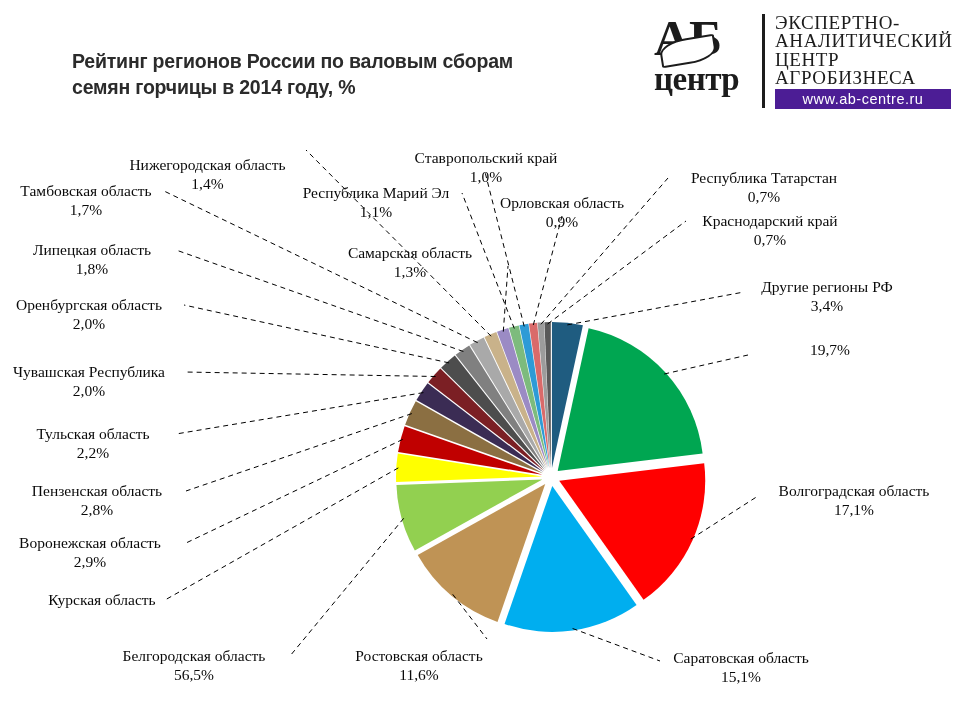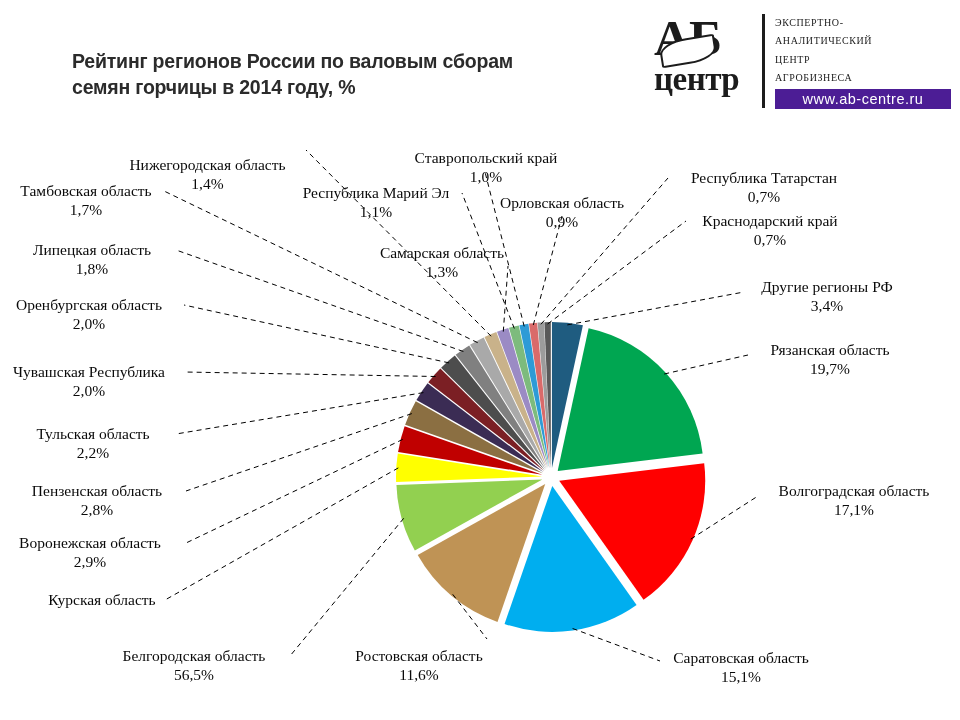--- a/index.html
+++ b/index.html
@@ -79,21 +79,21 @@
     background: #1c1c1c;
     margin: 2px 10px 2px 2px;
     flex: none;
   }
   #logo-text {
     flex: 1 1 auto;
     position: relative;
   }
   #logo-lines {
     font-family: "Liberation Serif", serif;
-    font-size: 10px;
+    font-size: 19px;
     line-height: 18.4px;
     color: #1c1c1c;
     letter-spacing: 0.6px;
     white-space: pre-line;
     padding-top: 2px;
   }
   #logo-url {
     position: absolute;
     left: 0; bottom: 1px;
     width: 176px;
@@ -256,21 +256,20 @@
     <span class="nm">Саратовская область</span>
     <span class="pc">15,1%</span>
   </div>
 
   <div class="callout ta-c" style="left:762px; top:481px; width:184px;">
     <span class="nm">Волгоградская область</span>
     <span class="pc">17,1%</span>
   </div>
 
   <div class="callout ta-c" style="left:752px; top:340px; width:156px;">
-    <span class="nm">Рязанская область</span>
     <span class="pc">19,7%</span>
   </div>
 
   <div class="callout ta-c" style="left:748px; top:277px; width:158px;">
     <span class="nm">Другие регионы РФ</span>
     <span class="pc">3,4%</span>
   </div>
 
   <div class="callout ta-c" style="left:688px; top:211px; width:164px;">
     <span class="nm">Краснодарский край</span>
@@ -290,18 +289,18 @@
   <div class="callout ta-c" style="left:400px; top:148px; width:172px;">
     <span class="nm">Ставропольский край</span>
     <span class="pc">1,0%</span>
   </div>
 
   <div class="callout ta-c" style="left:288px; top:183px; width:176px;">
     <span class="nm">Республика Марий Эл</span>
     <span class="pc">1,1%</span>
   </div>
 
-  <div class="callout ta-c" style="left:364px; top:243px; width:156px;text-align:center;">
+  <div class="callout ta-c" style="left:332px; top:243px; width:156px;text-align:center;">
     <span class="nm">Самарская область</span>
     <span class="pc">1,3%</span>
   </div>
 
 </div>
 
 </body></html>

